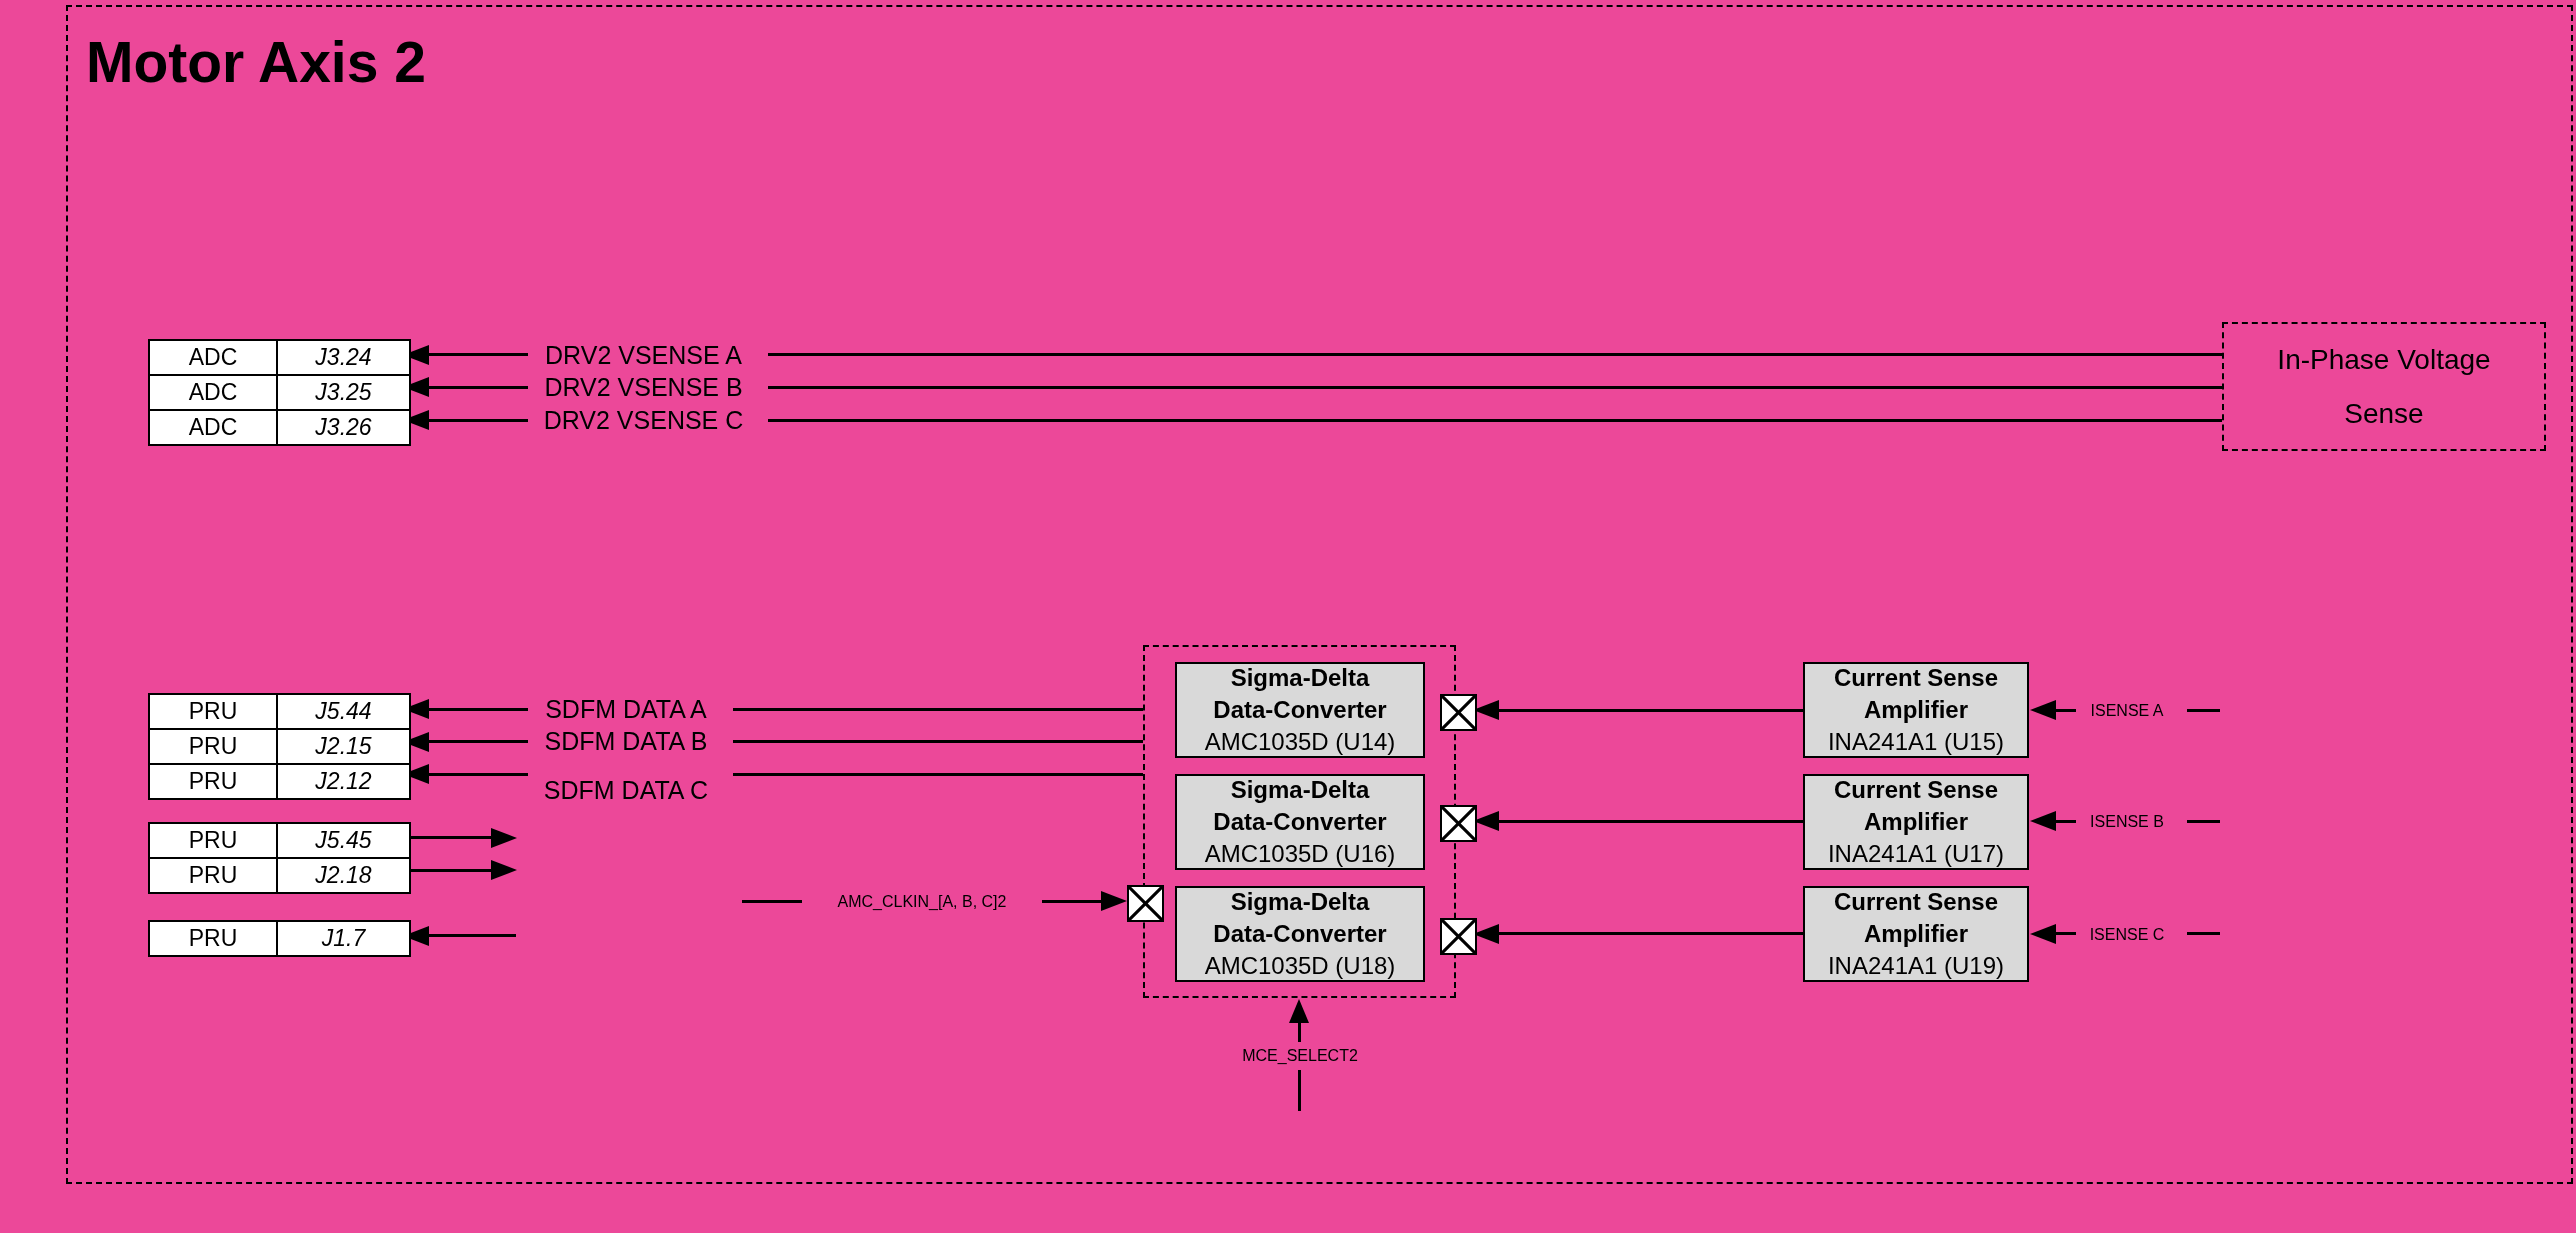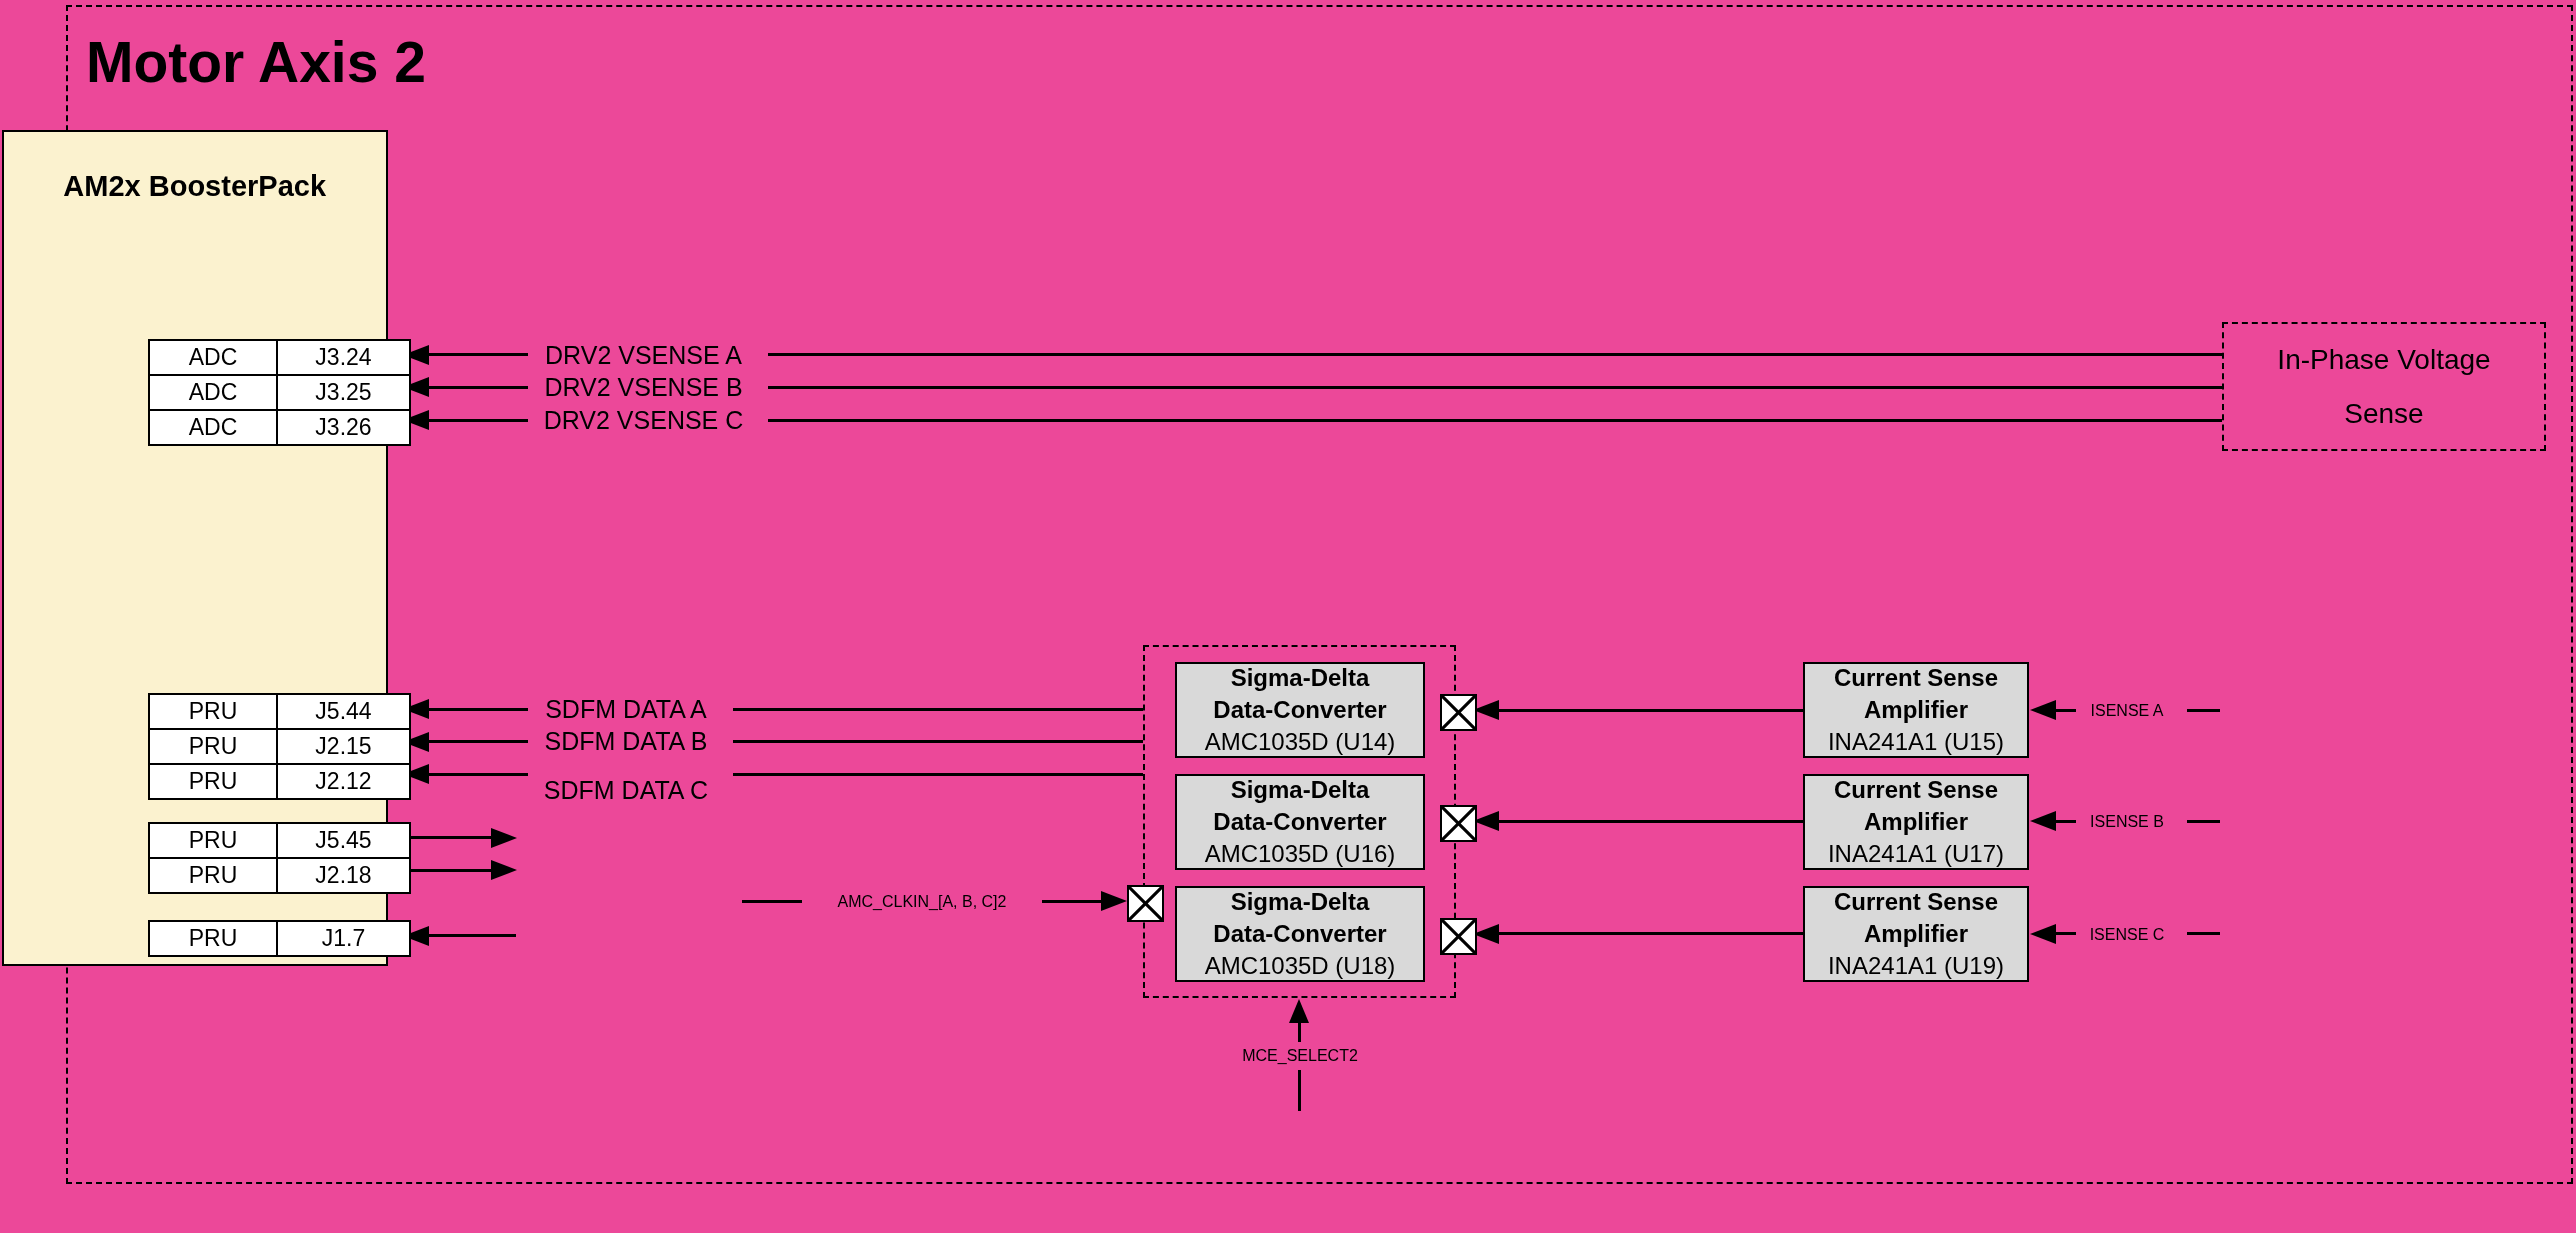--- a/index.html
+++ b/index.html
@@ -14,21 +14,21 @@
   .diagram-title{font-size:57px;font-weight:bold;line-height:1.1;z-index:3;white-space:nowrap;}
   
   .yellow{background:var(--yellow,#FBF2CF);border:2.6px solid #000;z-index:2;}
   .booster-label{position:absolute;left:0;top:38px;width:100%;text-align:center;
     font-size:29px;font-weight:bold;}
   
   table.pins{position:absolute;border-collapse:collapse;table-layout:fixed;z-index:3;background:#fff;}
   table.pins td{border:2.6px solid #000;background:#fff;height:33px;padding:0;
     font-size:23px;text-align:center;vertical-align:middle;line-height:1;}
   td.cell-port{width:126px;}
-  td.cell-pin{width:131px;}
+  td.cell-pin{width:131px;font-style:italic;}
   
   .hline{position:absolute;height:3.4px;background:#000;z-index:2;}
   .vline{position:absolute;width:3.4px;background:#000;z-index:2;}
   .arr-l{position:absolute;width:0;height:0;z-index:2;
     border-top:10.3px solid transparent;border-bottom:10.3px solid transparent;border-right:26px solid #000;}
   .arr-r{position:absolute;width:0;height:0;z-index:2;
     border-top:10.3px solid transparent;border-bottom:10.3px solid transparent;border-left:26px solid #000;}
   .arr-u{position:absolute;width:0;height:0;z-index:2;
     border-left:10.3px solid transparent;border-right:10.3px solid transparent;border-bottom:24px solid #000;}
   .sig-label{position:absolute;text-align:center;font-size:25px;line-height:29px;z-index:3;white-space:nowrap;}
@@ -55,23 +55,20 @@
 </style>
 </head>
 <body>
 
 <div id="stage">
 
   <div class="abs dashed" style="left:66px;top:5.1px;width:2507px;height:1179px;"></div>
 
   <div class="abs diagram-title" style="left:86px;top:31px;">Motor Axis 2</div>
 
-  <div class="abs yellow" style="left:1.7px;top:130px;width:386px;height:836px;">
-    <div class="booster-label">AM2x BoosterPack</div>
-  </div>
 
   <table class="pins" style="left:148px;top:339px;">
     <tbody>
         <tr>
           <td class="cell-port">ADC</td>
           <td class="cell-pin">J3.24</td>
         </tr>
     <tr>
           <td class="cell-port">ADC</td>
           <td class="cell-pin">J3.25</td>

